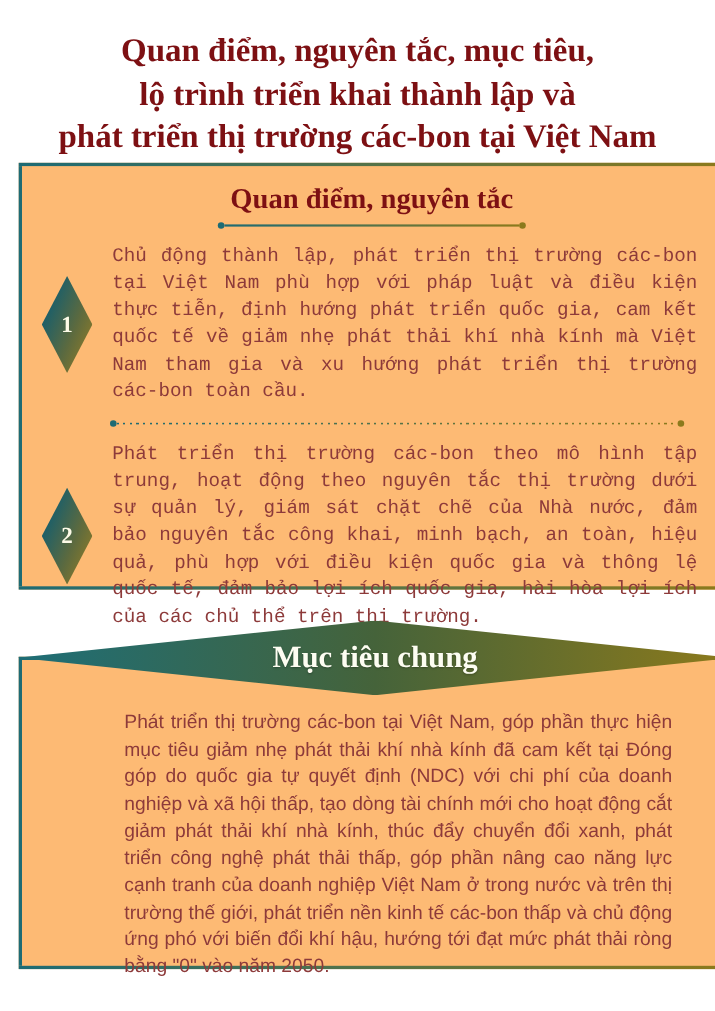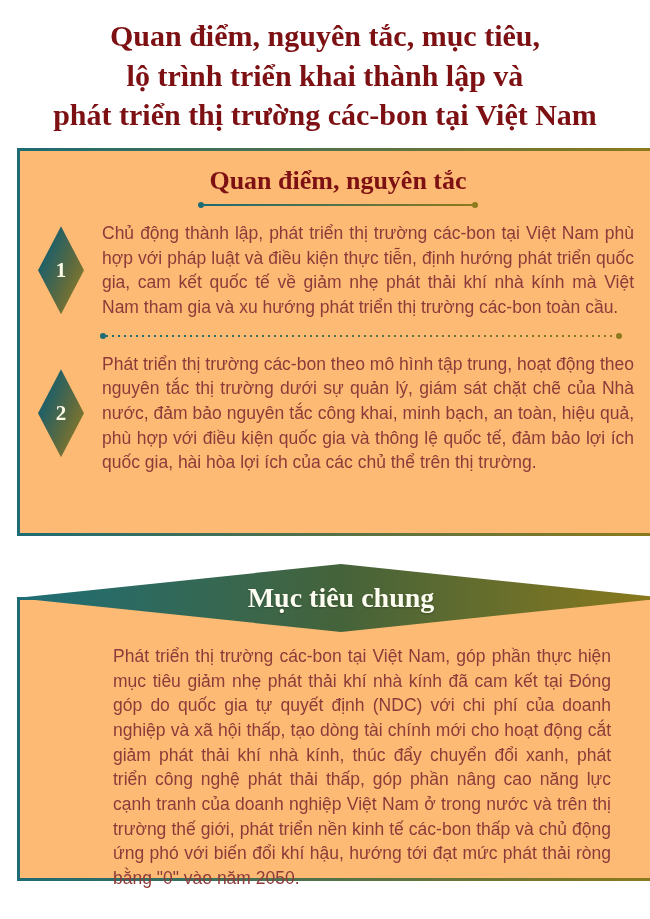--- a/index.html
+++ b/index.html
@@ -6,21 +6,21 @@
   html,body { background:#ffffff; }
   body {
     width:650px; height:919px;
     position:relative;
     overflow:hidden;
     font-family:"Liberation Sans", sans-serif;
   }
 
   
   .page-title {
-    padding-top:16px;
+    padding-top:26px;
     text-align:center;
     font-family:"Liberation Serif", serif;
     font-weight:bold;
     font-size:30px;
     line-height:1.32;
     color:#7d1013;
     white-space:pre-line;
   }
 
   
@@ -74,20 +74,21 @@
     font-weight:bold;
     font-size:21px;
   }
   .item-text {
     flex:1;
     margin-left:12px;
     color:#8d3a3a;
     font-size:17.5px;
     line-height:1.41;
     text-align:justify;
+    font-family:Liberation Mono, monospace;
   }
 
   .item-divider {
     display:flex; align-items:center;
     margin:13px 34px 0 80px;
   }
   .item-divider .dotted {
     flex:1; height:2px;
     background:linear-gradient(90deg,#1d6b74,#8c7a1c);
     -webkit-mask-image:repeating-linear-gradient(90deg,#000 0 2px,transparent 2px 6px);

